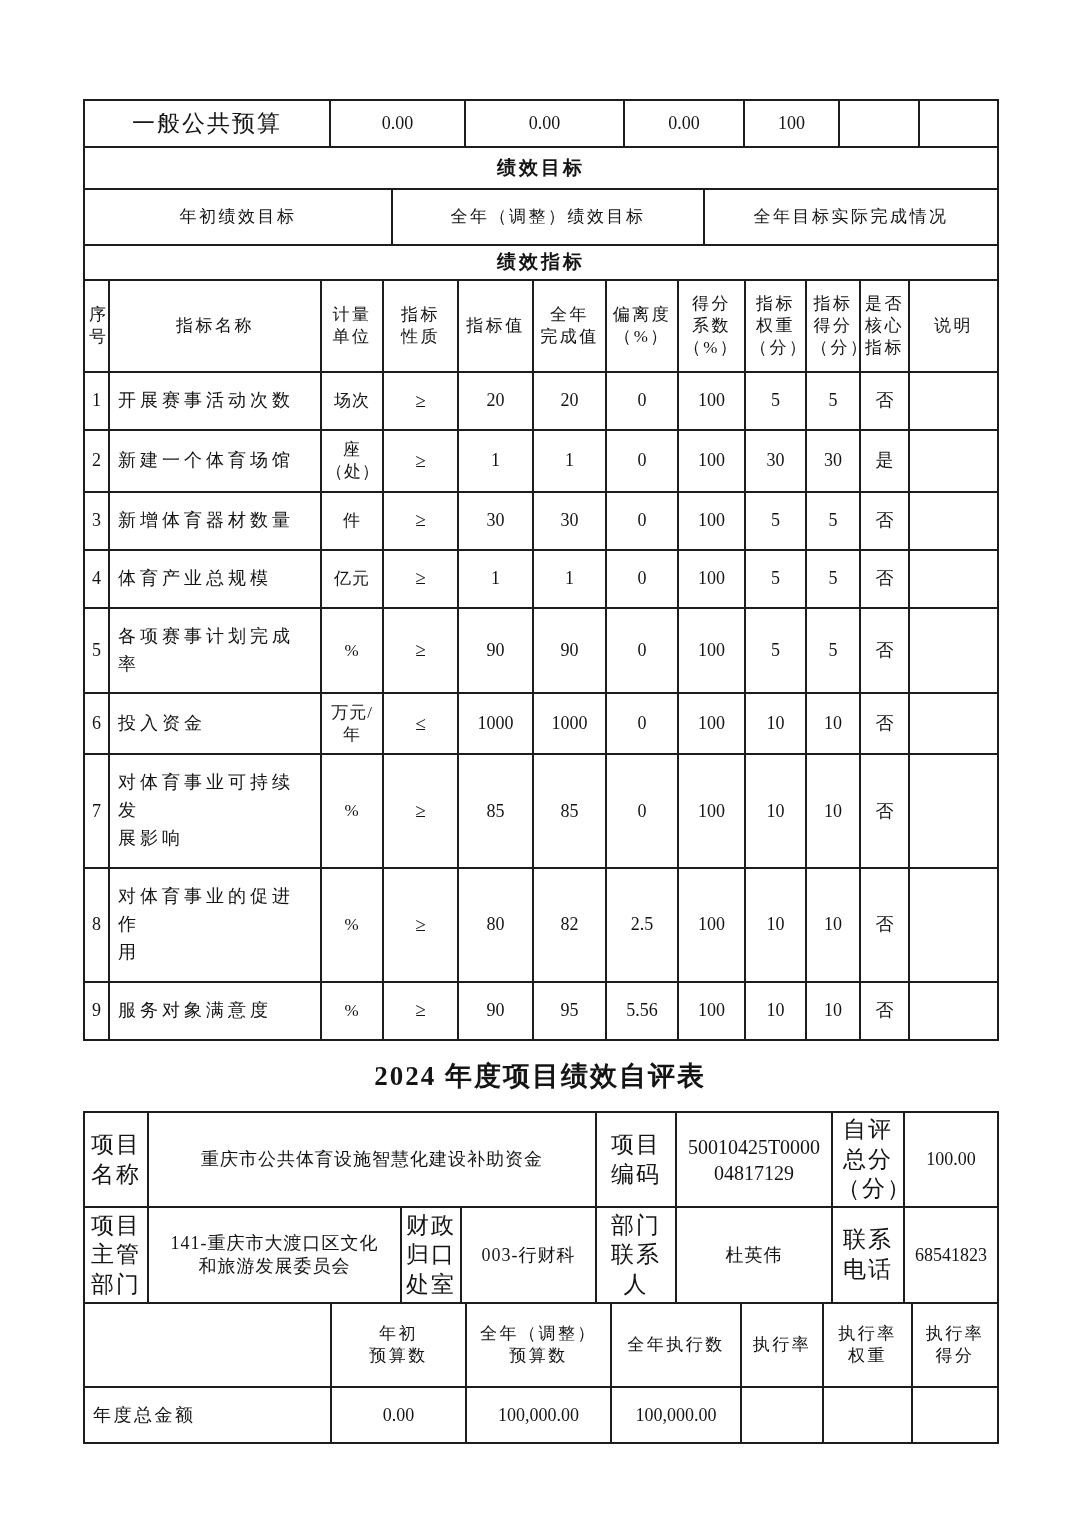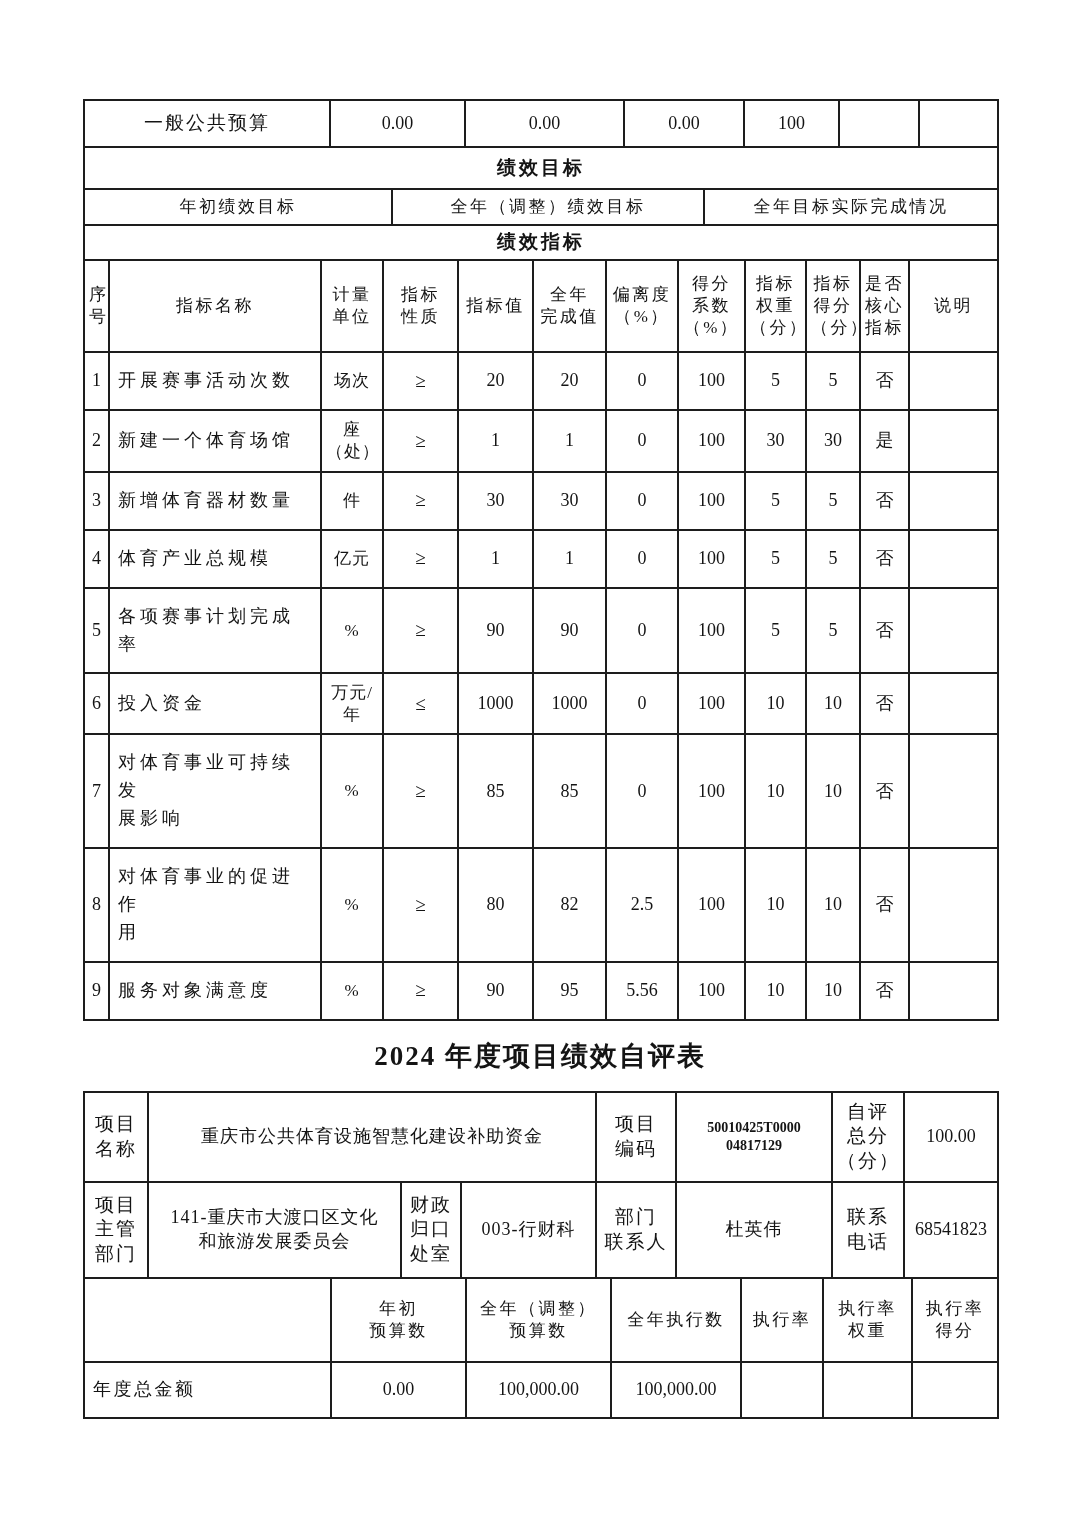--- a/index.html
+++ b/index.html
@@ -31,27 +31,27 @@
     line-height: 1.3;
     padding: 2px 4px;
     overflow: hidden;
   }
   .band-cell {
     font-weight: bold;
     font-size: 19px;
     letter-spacing: 3px;
   }
   .hdr { letter-spacing: 2.5px; font-size: 17px; }
-  .lbl { letter-spacing: 2px; font-size: 19px; }
+  .lbl { letter-spacing: 2px; font-size: 23px; }
   .num { letter-spacing: 0; }
   
   #frag tr { height: 47px; }
   
   #goals .band-row { height: 42px; }
-  #goals .hdr-row { height: 36px; }
+  #goals .hdr-row { height: 56px; }
   #goals .text-row { height: 128px; }
   .goal-cell {
     text-align: justify;
     vertical-align: top;
     letter-spacing: 3.6px;
     line-height: 31px;
     padding: 7px 9px 4px 9px;
     font-size: 18px;
   }
   .goal-actual {
@@ -89,21 +89,21 @@
     display: flex;
     align-items: center;
     justify-content: center;
     font-size: 27px;
     font-weight: bold;
     letter-spacing: 2px;
   }
   
   #proj1 tr { height: 90px; }
   #proj2 tr { height: 96px; }
-  .code-cell { font-size: 14px; word-break: break-all; padding: 2px 6px; font-weight: bold; }
+  .code-cell { font-size: 20px; word-break: break-all; padding: 2px 6px; }
   .val { font-size: 18px; letter-spacing: 1px; }
   
   #funding .band-row { height: 37px; }
   #funding .hdr-row { height: 84px; }
   #funding-body tr:nth-child(1) { height: 56px; }
   #funding-body tr:nth-child(2) { height: 48px; }
   #funding-body td.fc0 {
     text-align: left;
     padding-left: 8px;
     letter-spacing: 2.5px;

